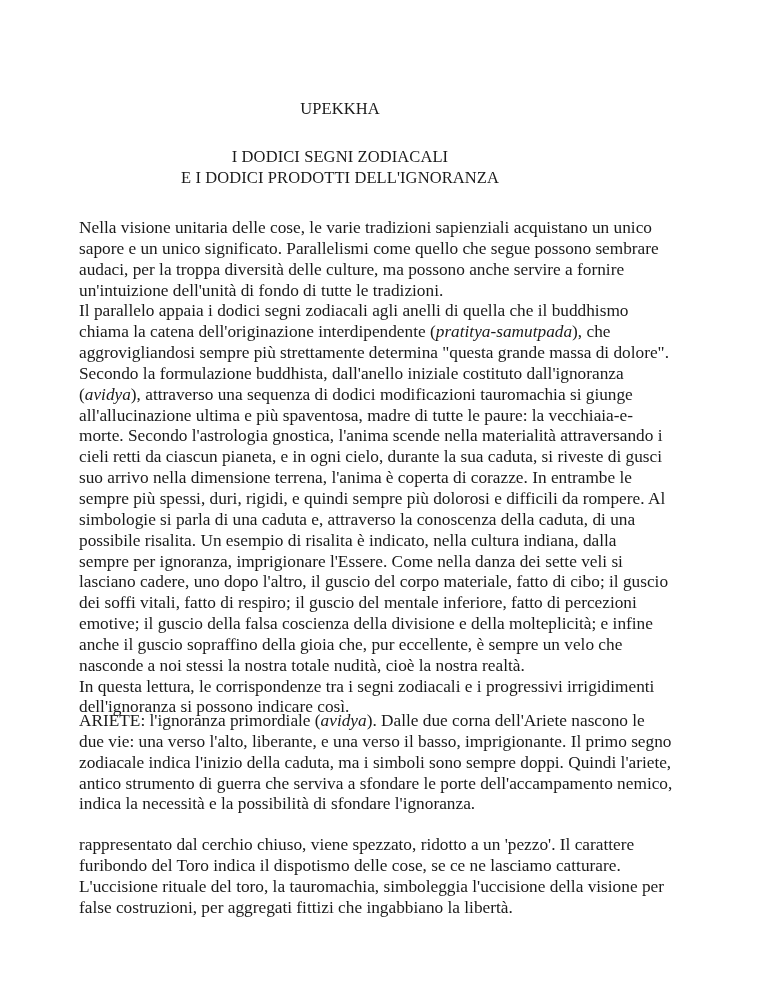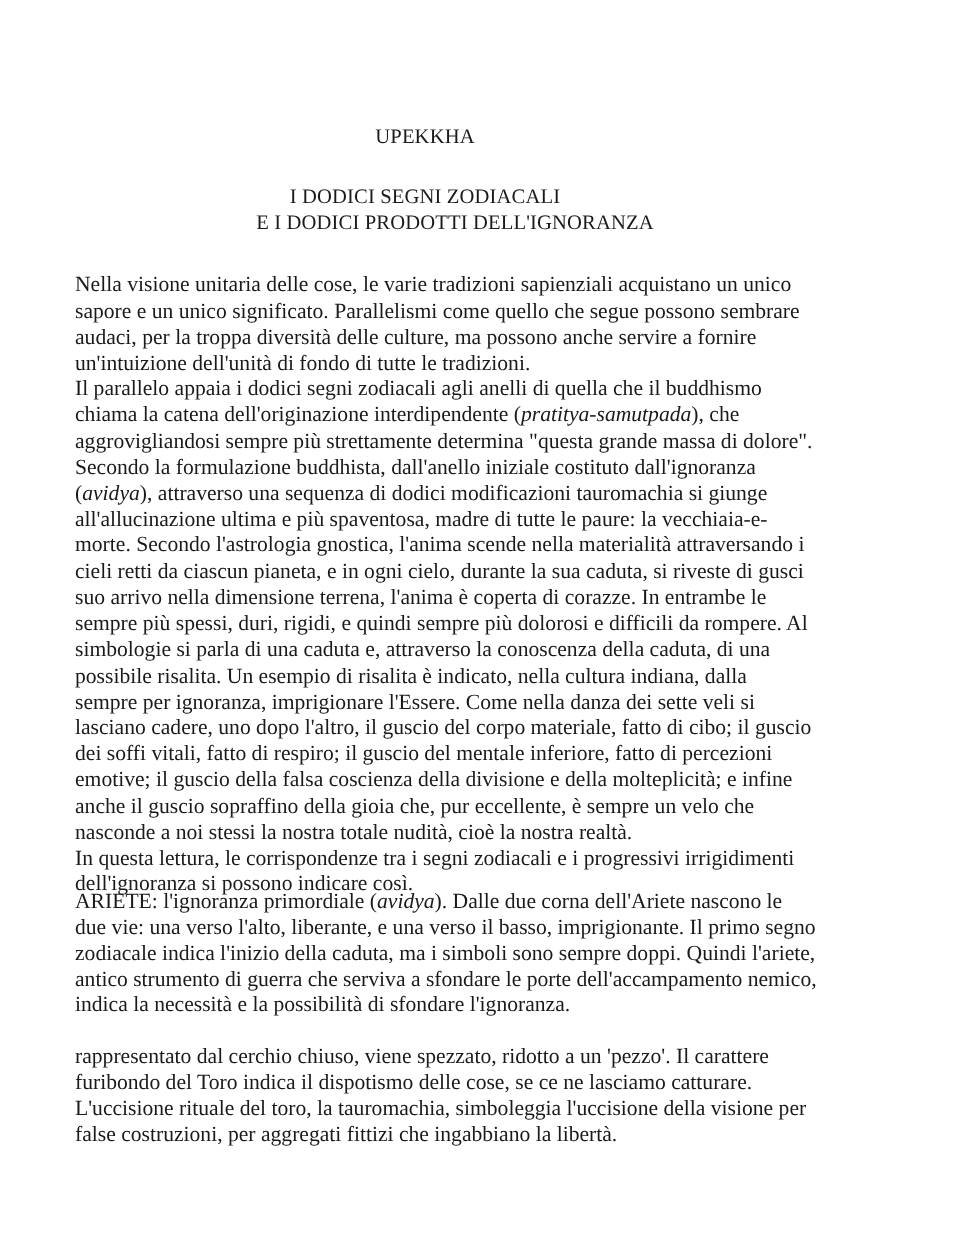--- a/index.html
+++ b/index.html
@@ -8,23 +8,23 @@
       font-family: "Liberation Serif", "DejaVu Serif", serif;
       color: #1a1a1a;
     }
     .page { position: absolute; left: 0; top: 0; width: 768px; height: 994px; }
     .title {
       position: absolute; left: 0; width: 680px; text-align: center;
       font-size: 16.5px; line-height: 20.8px; letter-spacing: 0.1px;
     }
     #t-upekkha { top: 99px; }
     #t-sub1 { top: 147px; }
-    #t-sub2 { top: 167.8px; padding-left: 24px; }
+    #t-sub2 { top: 167.8px; }
     .para {
-      position: absolute; left: 60px; width: 680px;
+      position: absolute; left: 79px; width: 680px;
       font-size: 17.3px; line-height: 20.85px;
     }
     .line { display: block; white-space: nowrap; }
     .line i { font-style: italic; }
     #p-intro { top: 218px; }
     #p-ariete { top: 711px; }
     #p-toro { top: 835px; }
   </style>
 </head>
 <body>

